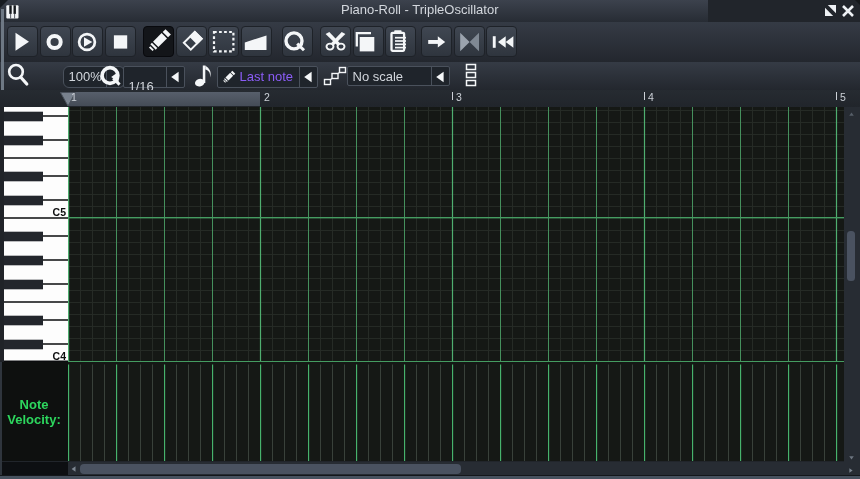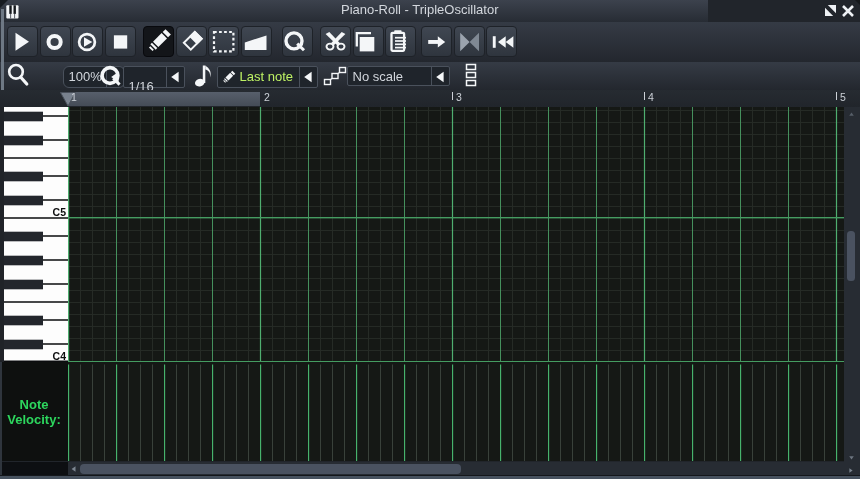--- a/index.html
+++ b/index.html
@@ -153,21 +153,21 @@
     </svg>
     <div style="position:absolute;left:217px;top:66px;width:101px;height:22px;background:#1f242b;border:1px solid #4a515c;border-radius:2px;box-sizing:border-box;">
       <svg width="17" height="17" viewBox="0 0 31 31" style="position:absolute;left:2px;top:1.5px;">
         <g transform="rotate(45 15.5 15.5)">
           <rect x="11.7" y="1.8" width="7.6" height="4" fill="#f4f6f8"></rect>
           <rect x="11.7" y="7.3" width="7.6" height="12.2" fill="#f4f6f8"></rect>
           <rect x="11.7" y="21" width="7.6" height="2.2" fill="#f4f6f8"></rect>
           <rect x="13" y="24.6" width="5" height="1.9" fill="#f4f6f8"></rect>
         </g>
       </svg>
-      <span style="position:absolute;left:21.5px;top:2px;font:13px 'Liberation Sans',sans-serif;color:#bef264;white-space:nowrap;">Last note</span>
+      <span style="position:absolute;left:21.5px;top:2px;font:13px 'Liberation Sans',sans-serif;color:#8b5cf6;white-space:nowrap;">Last note</span>
       <div style="position:absolute;right:17px;top:0;bottom:0;width:1px;background:#4a515c;"></div>
       <svg width="10" height="12" viewBox="0 0 10 12" style="position:absolute;right:4px;top:4px;">
         <polygon points="8.6,0.8 8.6,11.2 1.2,6" fill="#f4f6f8"></polygon>
       </svg>
     </div>
     <svg width="24" height="24" viewBox="0 0 24 24" style="position:absolute;left:323px;top:64px;">
       <rect x="1.5" y="15.5" width="6" height="5" fill="none" stroke="#f4f6f8" stroke-width="1.4"></rect>
       <rect x="9" y="9.5" width="6" height="5" fill="none" stroke="#f4f6f8" stroke-width="1.4"></rect>
       <rect x="16.5" y="3.5" width="6" height="5" fill="none" stroke="#f4f6f8" stroke-width="1.4"></rect>
       <line x1="7.5" y1="15.5" x2="9" y2="14.5" stroke="#f4f6f8" stroke-width="1.2"></line>

